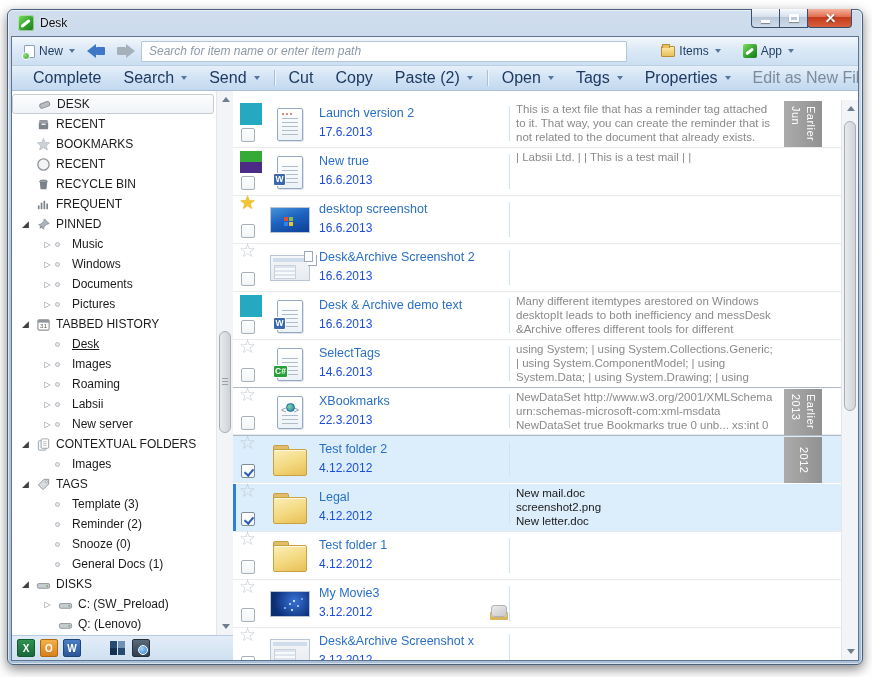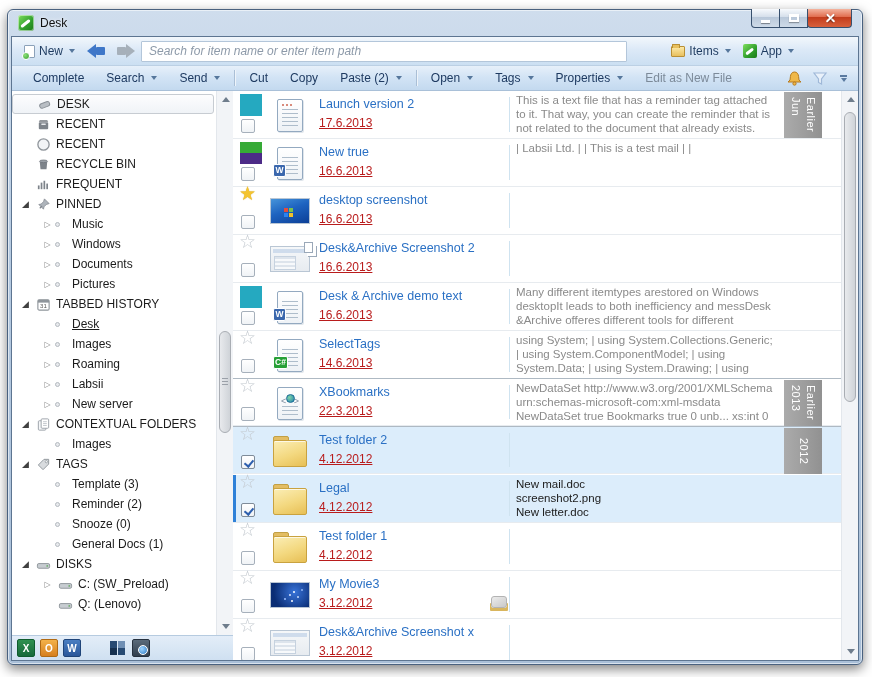--- a/index.html
+++ b/index.html
@@ -47,34 +47,34 @@
     border-top:4px solid #56779c;margin-left:2px;}
   .nav-arrow{width:22px;height:16px;position:relative;margin:0 1px;cursor:pointer;}
   .nav-arrow .tri{position:absolute;left:1px;top:1px;width:0;height:0;border-top:7px solid transparent;
     border-bottom:7px solid transparent;border-right:9px solid #3f77c8;}
   .nav-arrow .bar{position:absolute;left:10px;top:4px;width:9px;height:8px;background:#3f77c8;border-radius:1px;}
   .nav-arrow.fwd .tri{border-right:none;border-left:9px solid #a6b0ba;left:12px;}
   .nav-arrow.fwd .bar{left:3px;background:#a6b0ba;}
   .search{flex:0 1 486px;height:21px;border:1px solid #b3c6da;border-radius:1px;padding:0 7px;
     font-family:inherit;font-size:12px;color:#333;background:#fff;outline:none;}
   .search::placeholder{font-style:italic;color:#8d9aa9;}
-  .tb1-right{margin-left:auto;display:flex;align-items:flex-start;padding-right:52px;}
+  .tb1-right{margin-left:auto;display:flex;align-items:flex-start;gap:10px;padding-right:52px;}
   .folder-mini{width:14px;height:11px;background:linear-gradient(#fce9a8,#e8c05e);border:1px solid #b98f35;
     border-radius:1px;position:relative;}
   .folder-mini::before{content:"";position:absolute;left:0;top:-3px;width:6px;height:3px;
     background:#e8c05e;border:1px solid #b98f35;border-bottom:none;border-radius:1px 1px 0 0;}
   .app-mini{width:14px;height:14px;border-radius:2px;position:relative;
     background:linear-gradient(135deg,#7fdf5e,#2f9e2b 60%,#1c7a1a);}
   .app-mini::after{content:"";position:absolute;left:2px;top:6px;width:9px;height:2.5px;background:#fff;
     transform:rotate(-38deg);border-radius:2px;}
 
   
   .tb2{height:25px;flex:0 0 25px;display:flex;align-items:center;padding:0 4px 0 10px;
     background:linear-gradient(#e7f0fa,#d3e4f5 45%,#c3d9ef);border-bottom:1px solid #a9c0d8;}
-  .cmd{display:flex;align-items:center;gap:5px;padding:3px 11px;font-size:12px;color:#1e3a61;
+  .cmd{display:flex;align-items:center;gap:5px;padding:3px 11px;font-size:16px;color:#1e3a61;
     border-radius:3px;cursor:pointer;white-space:nowrap;}
   .cmd.disabled{color:#7c8a99;cursor:default;}
   .vsep{width:1px;height:16px;background:#aabfd6;box-shadow:1px 0 0 #eef4fa;margin:0 3px;}
   .tb2-right{margin-left:auto;display:flex;align-items:center;gap:9px;padding-right:4px;}
   .overflow-btn{width:13px;height:18px;display:flex;flex-direction:column;align-items:center;
     justify-content:center;gap:1px;cursor:pointer;}
   .overflow-btn .bar{width:7px;height:2px;background:#5a7aa0;}
   .overflow-btn .tri{width:0;height:0;border-left:3.5px solid transparent;border-right:3.5px solid transparent;
     border-top:4px solid #5a7aa0;}
 
@@ -121,39 +121,39 @@
   .di-screens i{position:absolute;background:#274a73;width:7px;height:7px;}
   .di-screens i:nth-child(1){left:1px;top:2px;}
   .di-screens i:nth-child(2){right:2px;top:2px;background:#6f8fb4;}
   .di-screens i:nth-child(3){left:1px;bottom:2px;background:#16304f;}
   .di-screens i:nth-child(4){right:2px;bottom:2px;background:#38causes;}
   .di-device{background:linear-gradient(#5a6a7a,#323f4e);border:1px solid #26313e;}
   .di-device::after{content:"";position:absolute;right:1px;bottom:1px;width:8px;height:8px;border-radius:50%;
     background:radial-gradient(circle at 35% 35%,#9fd4ff,#2f7cc4);border:1px solid #fff;}
 
   
-  .main{flex:1;position:relative;background:#fff;overflow:hidden;}
+  .main{flex:1;position:relative;background:#fff;overflow:hidden;margin-top:9px;}
   .rows{position:absolute;left:0;top:0;right:17px;bottom:0;}
   .row{position:absolute;left:0;right:0;height:48px;border-bottom:1px solid #e7ebef;background:#fff;}
   .row.sel{background:#dcedfb;}
   .row.cur{box-shadow:inset 3px 0 0 #2f81d8;}
   .row.gstart{border-top:1px solid #aeb9c3;margin-top:-1px;}
   .marker{position:absolute;left:7px;top:3px;width:22px;}
   .marker .blk{width:22px;margin-bottom:0;}
   .star{position:absolute;left:6px;top:-3px;font-size:19px;color:#c3c9cf;cursor:pointer;line-height:1;}
   .star.filled{color:#f4c430;text-shadow:0 0 1px #c79a1e;}
   .cbx{position:absolute;left:8px;top:28px;width:14px;height:14px;border:1px solid #a6b0bb;
     background:linear-gradient(#fff,#f0f3f6);border-radius:2px;cursor:pointer;}
   .cbx.checked{border-color:#7f8c99;}
   .cbx.checked::after{content:"";position:absolute;left:3.5px;top:1.5px;width:4px;height:7px;
     border:solid #2d5fae;border-width:0 2px 2px 0;transform:rotate(40deg);}
   .icon-cell{position:absolute;left:33px;top:0;width:48px;height:48px;display:flex;align-items:center;
     justify-content:center;}
   .rname{position:absolute;left:86px;top:6px;font-size:12.5px;color:#2a70c4;white-space:nowrap;cursor:pointer;}
-  .rdate{position:absolute;left:86px;top:25px;font-size:12px;color:#b91c1c;text-decoration:underline;}
+  .rdate{position:absolute;left:86px;top:25px;font-size:12px;color:#1d4ed8;}
   .vline{position:absolute;left:276px;top:6px;bottom:6px;width:1px;background:#cfe3f0;}
   .rdesc{position:absolute;left:283px;top:3px;right:64px;font-size:11.5px;line-height:13.8px;color:#8a8a8a;
     overflow:hidden;max-height:43px;}
   .rdesc.dark{color:#1b1b1b;}
   .group-tab{position:absolute;right:19px;width:38px;height:46px;background:linear-gradient(90deg,#ababab,#919191);
     color:#fff;display:flex;align-items:center;justify-content:center;cursor:pointer;z-index:3;}
   .group-tab .tab-text{writing-mode:vertical-rl;white-space:pre-line;font-size:11px;line-height:15px;
     letter-spacing:.5px;}
 
   
@@ -330,20 +330,29 @@
                   <rect x="3" y="5.5" width="10" height="7.5" rx="1" fill="#7d838a"></rect>
                   <rect x="5.5" y="7" width="5" height="1.6" rx="0.8" fill="#e8eaec"></rect>
                 </svg>
               </span>
               <span class="tlabel">RECENT</span>
             </div>
             <div class="tree-row">
               <span class="slot"></span>
               <span class="sicon">
                 <svg width="15" height="15" viewBox="0 0 16 16">
+                  <path d="M8 1.5 L9.9 5.8 L14.5 6.2 L11 9.2 L12.1 13.8 L8 11.3 L3.9 13.8 L5 9.2 L1.5 6.2 L6.1 5.8 Z" fill="#cdd2d7" stroke="#aeb4ba" stroke-width=".7"></path>
+                </svg>
+              </span>
+              <span class="tlabel">BOOKMARKS</span>
+            </div>
+            <div class="tree-row">
+              <span class="slot"></span>
+              <span class="sicon">
+                <svg width="15" height="15" viewBox="0 0 16 16">
                   <circle cx="8" cy="8" r="6" fill="#f2f4f6" stroke="#8f959b" stroke-width="1.4"></circle>
                   <path d="M8 4.5 L8 8 L10.8 9.5" stroke="#6c7publication278" stroke-width="1.3" fill="none" stroke-linecap="round"></path>
                 </svg>
               </span>
               <span class="tlabel">RECENT</span>
             </div>
             <div class="tree-row">
               <span class="slot"></span>
               <span class="sicon">
                 <svg width="15" height="15" viewBox="0 0 16 16">

